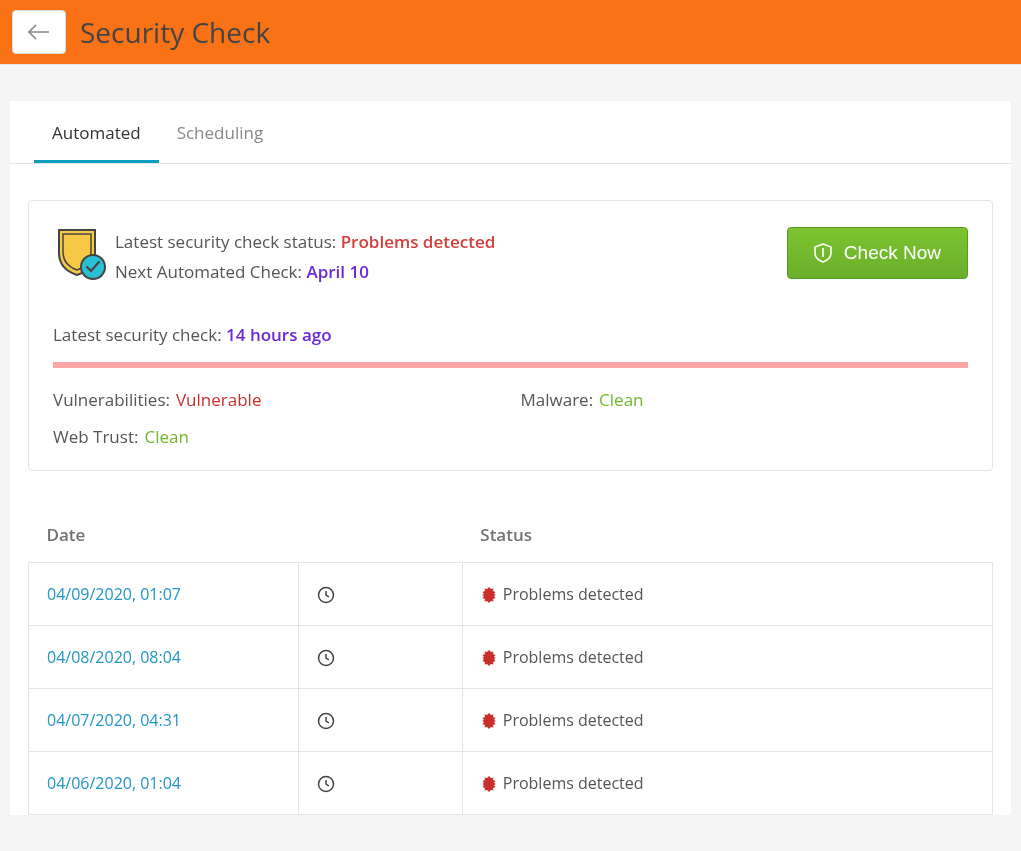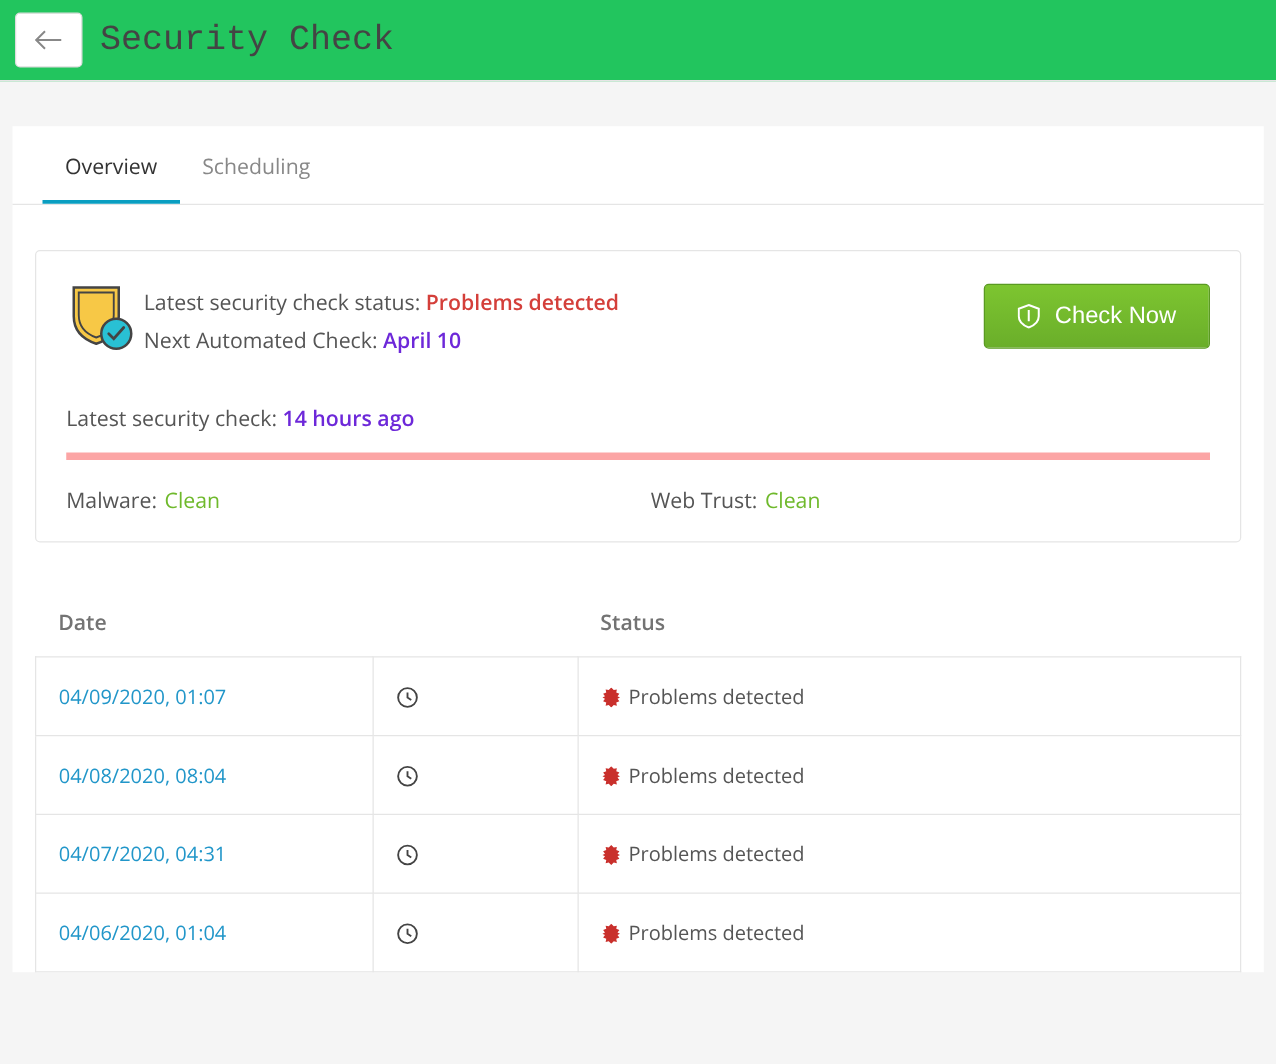--- a/index.html
+++ b/index.html
@@ -6,27 +6,26 @@
       margin: 0;
       padding: 0;
       box-sizing: border-box;
     }
     body {
       font-family: -apple-system, BlinkMacSystemFont, "Segoe UI", "Open Sans", Helvetica, Arial, sans-serif;
       background: #f5f5f5;
       color: #333;
     }
     .header {
-      background: #22c55e;
+      background: #f97316;
       padding: 10px 12px;
       display: flex;
       align-items: center;
       gap: 14px;
       border-bottom: 1px solid #e5e5e5;
-      font-family: Liberation Mono, monospace;
     }
     .back-btn {
       width: 54px;
       height: 44px;
       border: 1px solid #ddd;
       border-radius: 4px;
       background: #fff;
       display: flex;
       align-items: center;
       justify-content: center;
@@ -182,21 +181,21 @@
     </svg>
   </div>
   <h1 class="page-title">Security Check</h1>
 </div>
 
 <div class="content-wrap">
   <div class="card">
 
     <div class="tabs">
       <div class="tab active">
-        <span>Overview</span>
+        <span>Automated</span>
       </div>
       <div class="tab">
         <span>Scheduling</span>
       </div>
     </div>
 
     <div class="content-inner">
 
       <div class="status-card">
 
@@ -229,20 +228,24 @@
             <span>Check Now</span>
           </button>
         </div>
 
         <div class="latest-line">
           <span>Latest security check:</span>
           <span class="status-bold">14 hours ago</span>
         </div>
 
         <div class="metrics">
+          <div class="metric-item">
+            <span>Vulnerabilities:</span>
+            <span class="status-vuln">Vulnerable</span>
+          </div>
           <div class="metric-item">
             <span>Malware:</span>
             <span class="status-green">Clean</span>
           </div>
           <div class="metric-item">
             <span>Web Trust:</span>
             <span class="status-green">Clean</span>
           </div>
         </div>
 

